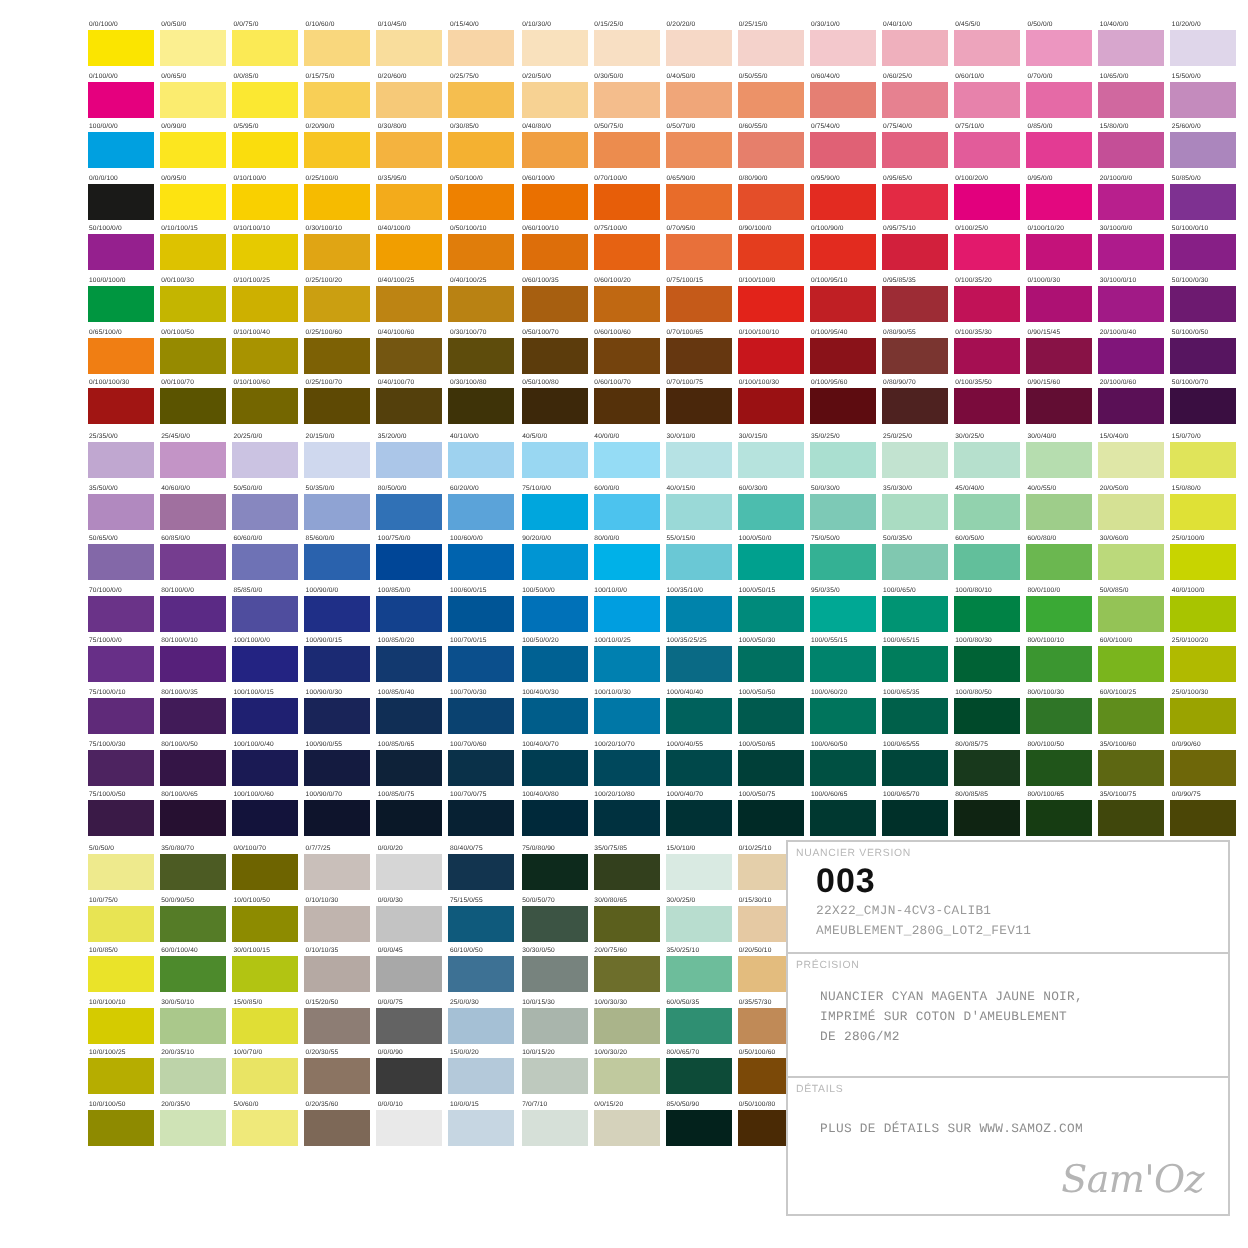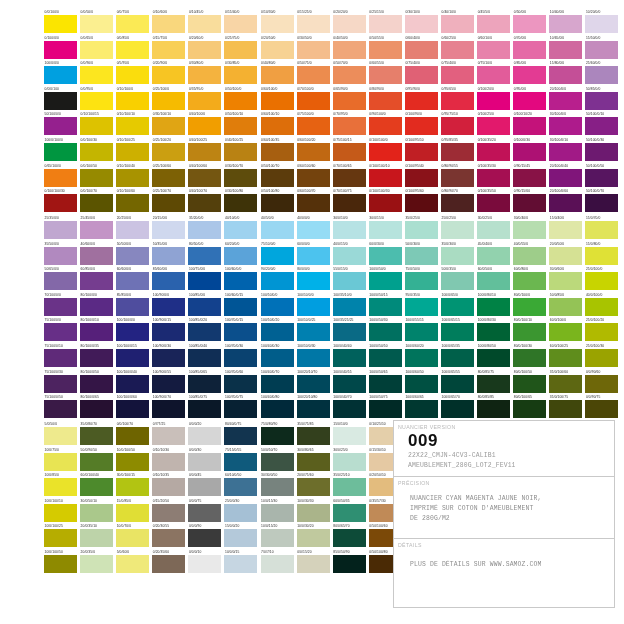--- a/index.html
+++ b/index.html
@@ -1371,35 +1371,36 @@
           <div class="lbl">0/50/100/80</div>
           <div class="sw" style="background: rgb(74, 42, 5); width: 33px;"></div>
         </div>
       </div>
   </div>
 
   <div id="info-panel">
 
     <div class="info-sec" id="sec-version">
       <div class="sec-title">Nuancier version</div>
-      <div id="version-number">009</div>
+      <div id="version-number">003</div>
       <div class="ver-line mono">22X22_CMJN-4CV3-CALIB1</div>
       <div class="ver-line mono">AMEUBLEMENT_280G_LOT2_FEV11</div>
     </div>
 
     <div class="info-sec" id="sec-precision">
       <div class="sec-title">Précision</div>
       <div class="prec-list">
           <div class="prec-line mono">NUANCIER CYAN MAGENTA JAUNE NOIR,</div>
           <div class="prec-line mono">IMPRIMÉ SUR COTON D'AMEUBLEMENT</div>
           <div class="prec-line mono">DE 280G/M2</div>
         </div>
     </div>
 
     <div class="info-sec" id="sec-details">
       <div class="sec-title">Détails</div>
       <div class="det-list">
           <div class="det-line mono">PLUS DE DÉTAILS SUR WWW.SAMOZ.COM</div>
         </div>
+      <div id="brand-logo">Sam'Oz</div>
     </div>
 
   </div>
 </div>
 
 </body></html>

